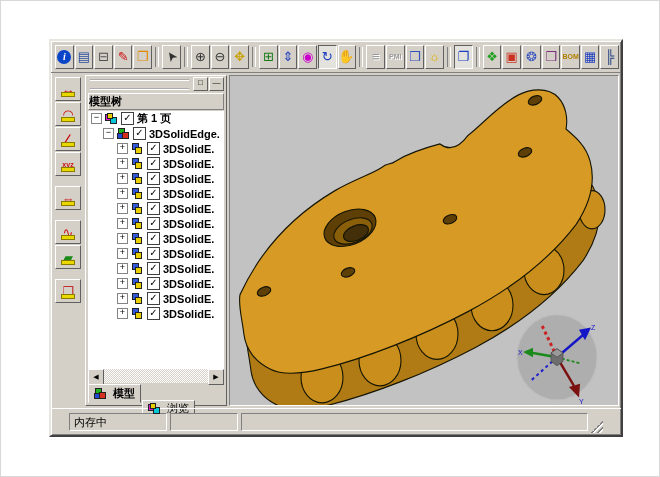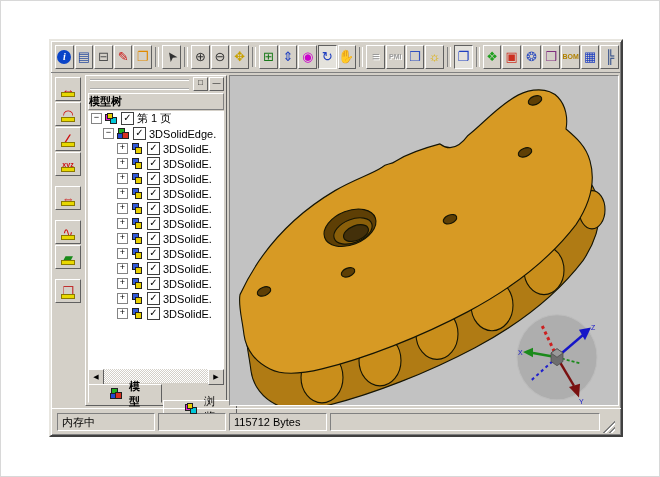--- a/index.html
+++ b/index.html
@@ -55,37 +55,37 @@
   .cube.page-cube i.a{left:0;top:1px;background:#e020d0;}
   .cube.page-cube i.b{left:5px;top:4px;background:#00c8d8;}
   .cube.page-cube i.c{left:2px;top:0;background:#e8d000;width:6px;height:6px;}
   .cube.asm-cube i.a{left:1px;top:0;background:#20b020;}
   .cube.asm-cube i.b{left:5px;top:4px;background:#d83020;}
   .cube.asm-cube i.c{left:0px;top:5px;background:#2048d0;width:6px;height:6px;}
   .cube.part-cube i.a{left:1px;top:0;background:#3058d8;}
   .cube.part-cube i.b{left:4px;top:4px;background:#e8d000;}
   .checkbox{width:11px;height:11px;flex:0 0 auto;background:#fff;border:1px solid #404040;
     font-size:10px;line-height:10px;text-align:center;margin-right:3px;font-weight:bold;}
-  .tree-label{font-size:11px;}
+  .tree-label{font-size:11px;font-weight:bold;}
   
   #treehscroll{height:14px;flex:0 0 auto;margin:0 2px;display:flex;background:#d4d0c8;}
   .scr-btn{width:14px;height:14px;font-size:7px;display:flex;align-items:center;justify-content:center;background:var(--chrome);}
   .scr-track{flex:1;background:repeating-conic-gradient(#fff 0 25%,#d4d0c8 0 50%) 0 0/2px 2px;}
   
   #treetabs{height:20px;flex:0 0 auto;display:flex;align-items:flex-start;padding:1px 2px;gap:1px;}
-  .tab{height:17px;display:flex;align-items:center;gap:3px;padding:0 21px;background:var(--chrome);
+  .tab{height:17px;display:flex;align-items:center;gap:3px;padding:0 5px;background:var(--chrome);
     border:1px solid;border-color:#fff #606060 #606060 #fff;border-bottom-color:var(--chrome);font-size:11px;}
   .tab.active{border-bottom:1px solid var(--chrome);font-weight:bold;}
   .tab:not(.active){margin-top:16px;height:15px;}
   
   #viewport{flex:1 1 auto;margin:2px 2px 2px 0;border:1px solid;border-color:#808080 #fff #fff #808080;
     background:var(--vpbg,#c2c2c2);position:relative;overflow:hidden;}
   #viewport svg{position:absolute;left:0;top:0;width:100%;height:100%;}
   
-  #statusbar{height:22px;flex:0 0 auto;display:flex;align-items:center;gap:3px;padding:2px 6px;border-top:1px solid #fff;}
+  #statusbar{height:22px;flex:0 0 auto;display:flex;align-items:center;gap:3px;padding:2px 18px;border-top:1px solid #fff;}
   .st-pane{height:16px;display:flex;align-items:center;padding:0 4px;background:var(--chrome);
     border:1px solid;border-color:#808080 #fff #fff #808080;font-size:11px;}
   #st1{width:88px;} #st2{width:58px;} #st3{width:88px;} #st4{flex:1;}
   #st-grip{width:12px;height:12px;align-self:flex-end;
     background:linear-gradient(135deg,transparent 50%,#808080 50%,#808080 58%,#fff 58%,#fff 66%,transparent 66%,transparent 72%,#808080 72%,#808080 80%,#fff 80%,#fff 88%,transparent 88%);}
 </style>
 </head>
 <body>
 
 <div id="canvas">
@@ -442,18 +442,17 @@
               <polygon points="-6,-4 0,-8 6,-4 0,0" fill="#9a9a9a" stroke="#4a4a4a" stroke-width="0.7"></polygon>
             </g>
           </g>
         </svg>
       </div>
     </div>
 
     <div id="statusbar">
       <div id="st1" class="st-pane">内存中</div>
       <div id="st2" class="st-pane"></div>
-      <div id="st3" class="st-pane">115712 Bytes</div>
       <div id="st4" class="st-pane"></div>
       <div id="st-grip"></div>
     </div>
   </div>
 </div>
 
 </body></html>

